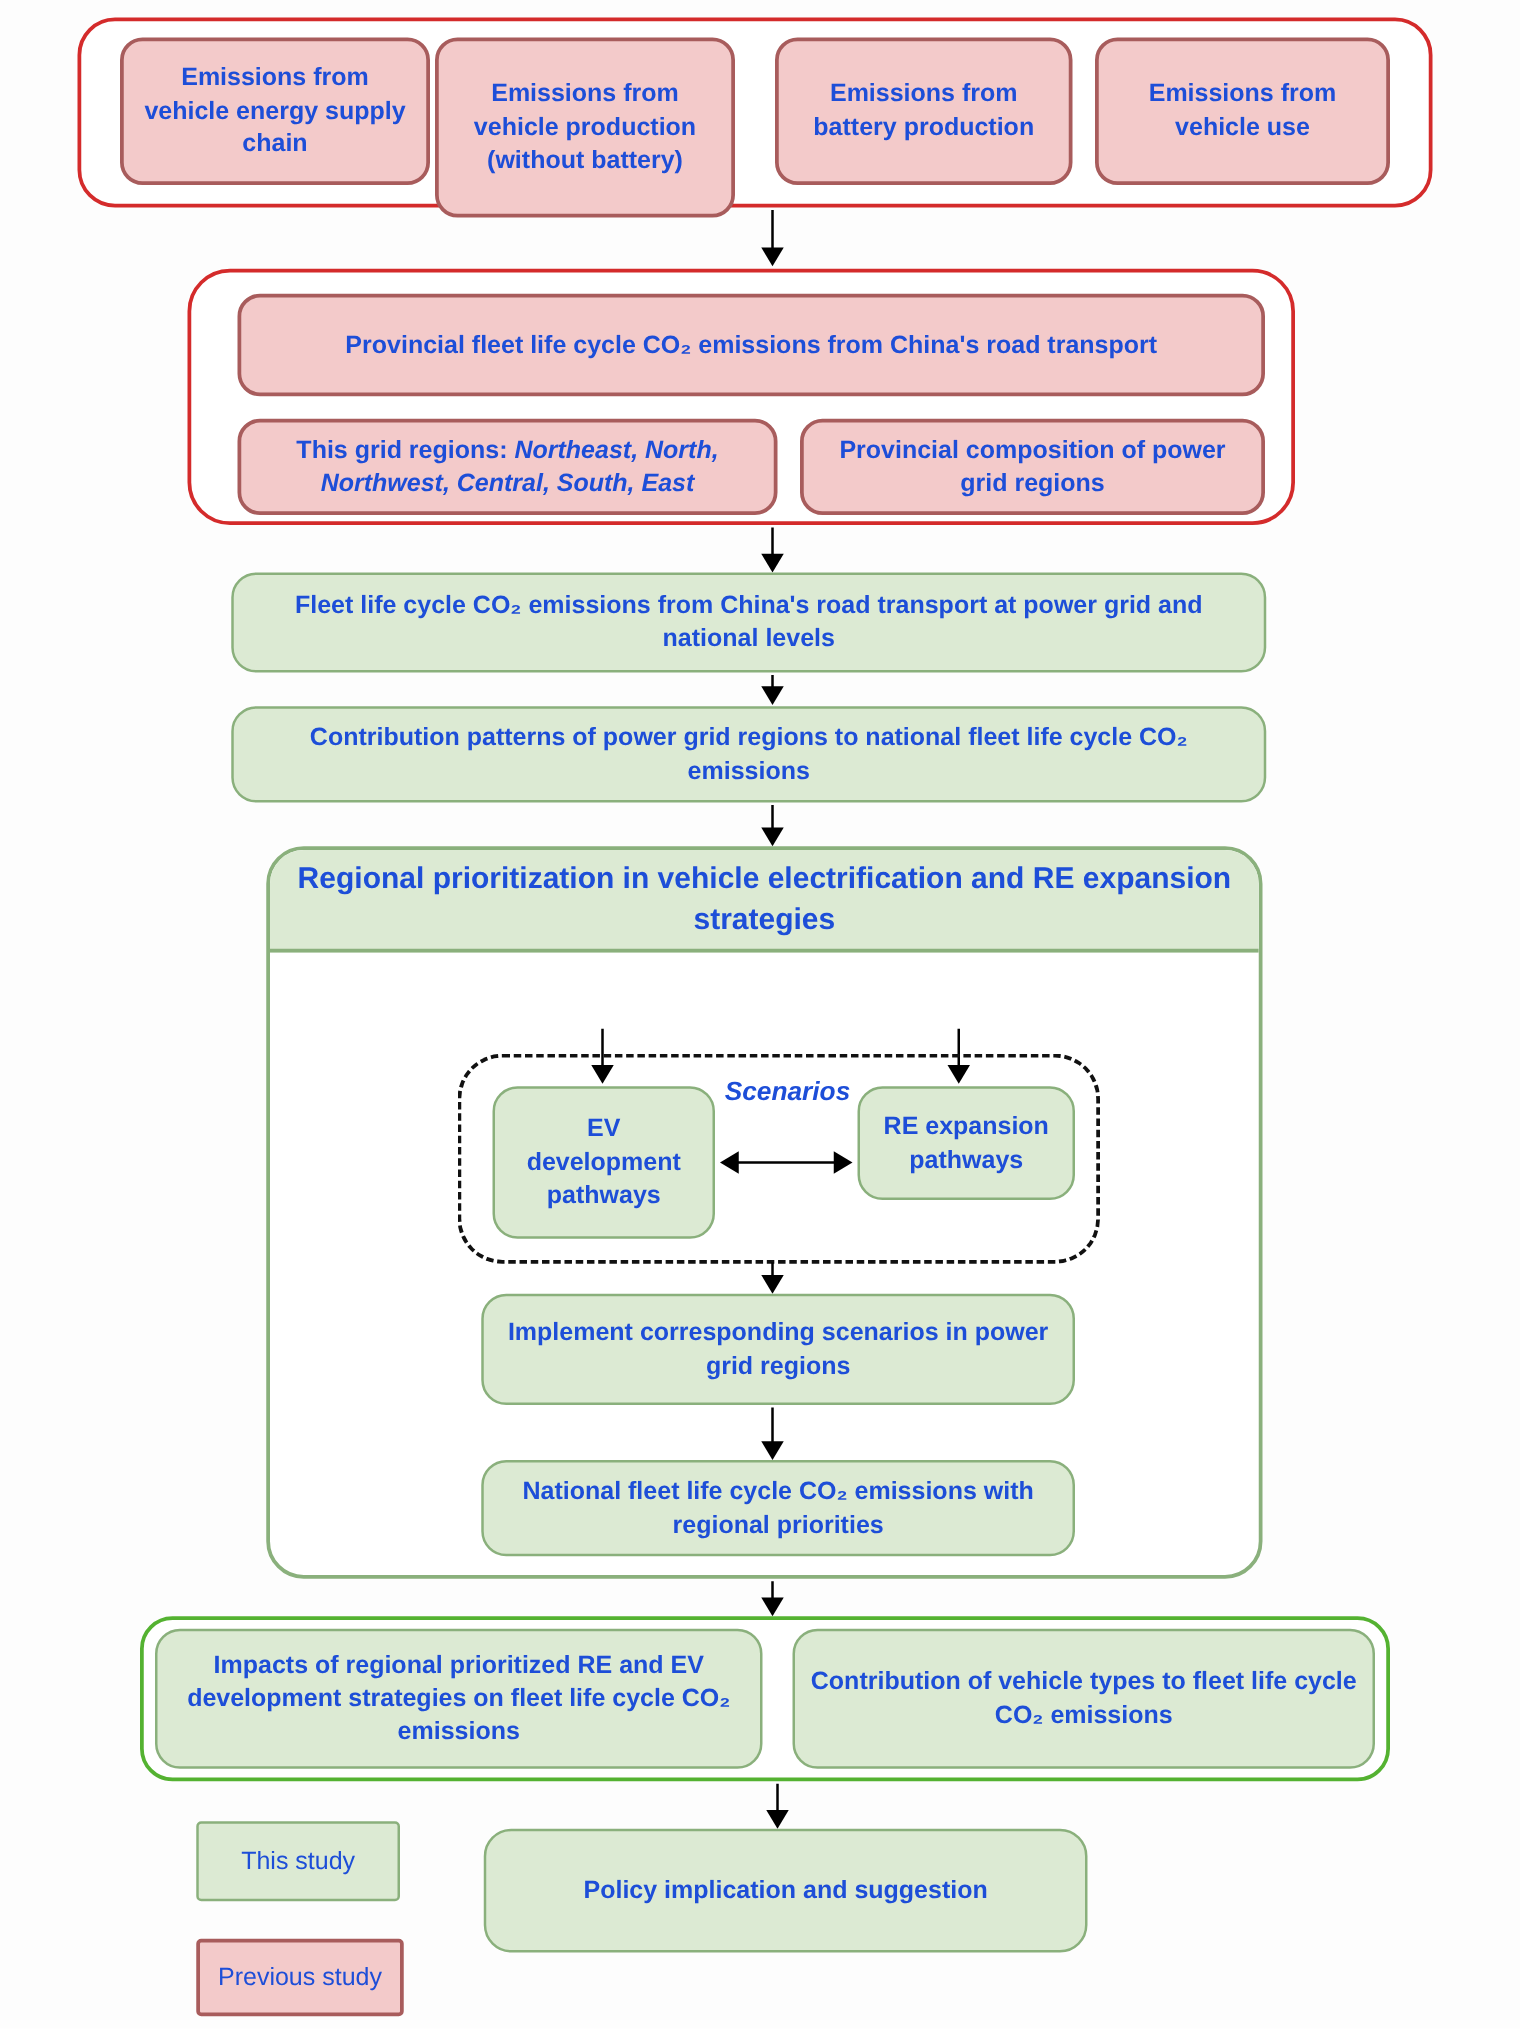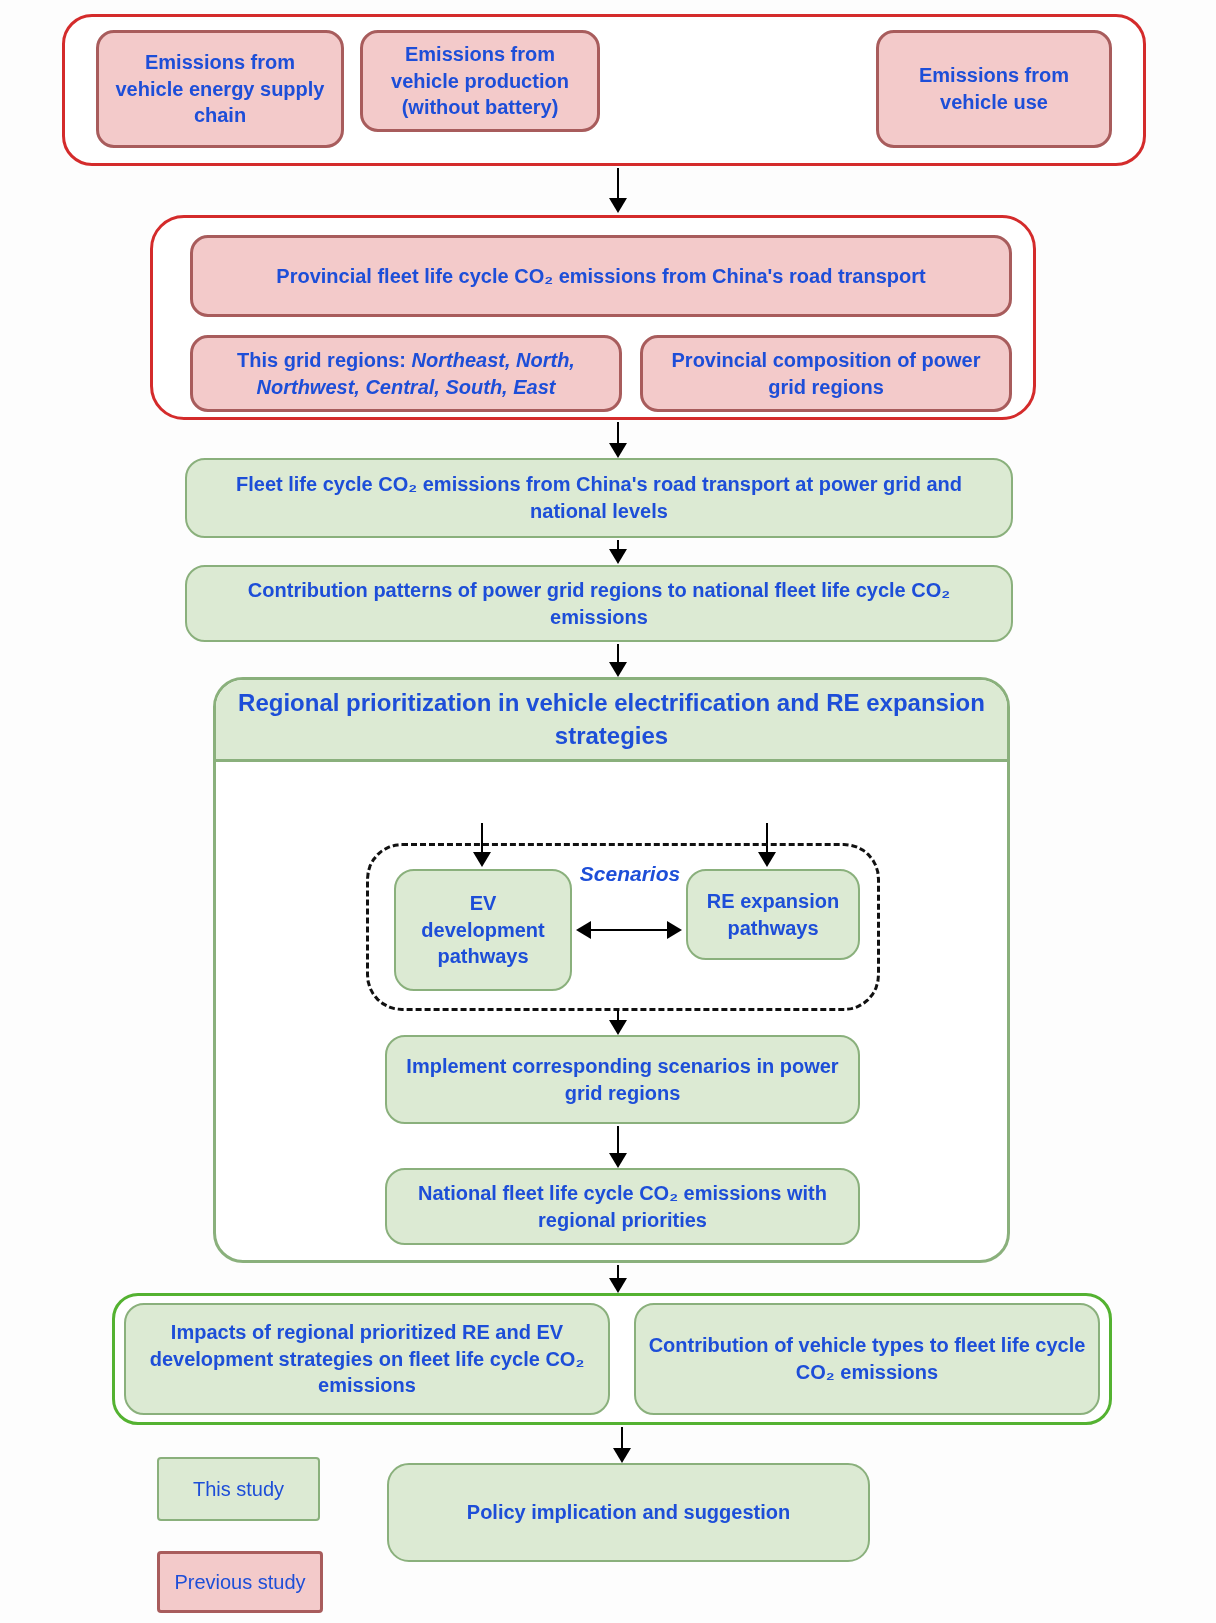--- a/index.html
+++ b/index.html
@@ -41,21 +41,22 @@
   .harrow .hr{position:absolute;right:0;top:0;width:0;height:0;
     border-top:9px solid transparent;border-bottom:9px solid transparent;border-left:15px solid #000;}
 </style>
 </head>
 <body>
 
 <div class="canvas">
 
   <div class="rect red" style="left:62px;top:14px;width:1084px;height:152px;"></div>
   <div class="box pink" style="left:96px;top:30px;width:248px;height:118px;">Emissions from vehicle energy supply chain</div>
-  <div class="box pink" style="left:360px;top:30px;width:240px;height:102px;">Emissions from vehicle production (without battery)</div>
+  <div class="box pink" style="left:348px;top:30px;width:240px;height:144px;">Emissions from vehicle production (without battery)</div>
+  <div class="box pink" style="left:620px;top:30px;width:238px;height:118px;">Emissions from battery production</div>
   <div class="box pink" style="left:876px;top:30px;width:236px;height:118px;">Emissions from vehicle use</div>
 
   <div class="varrow" style="left:609px;top:168px;height:45px;">
       <i class="l"></i>
       <i class="h"></i>
     </div>
 
   <div class="rect red" style="left:150px;top:215px;width:886px;height:205px;border-radius:34px;"></div>
   <div class="box pink" style="left:190px;top:235px;width:822px;height:82px;">Provincial fleet life cycle CO₂ emissions from China's road transport</div>
   <div class="box pink" style="left:190px;top:335px;width:432px;height:77px;">

